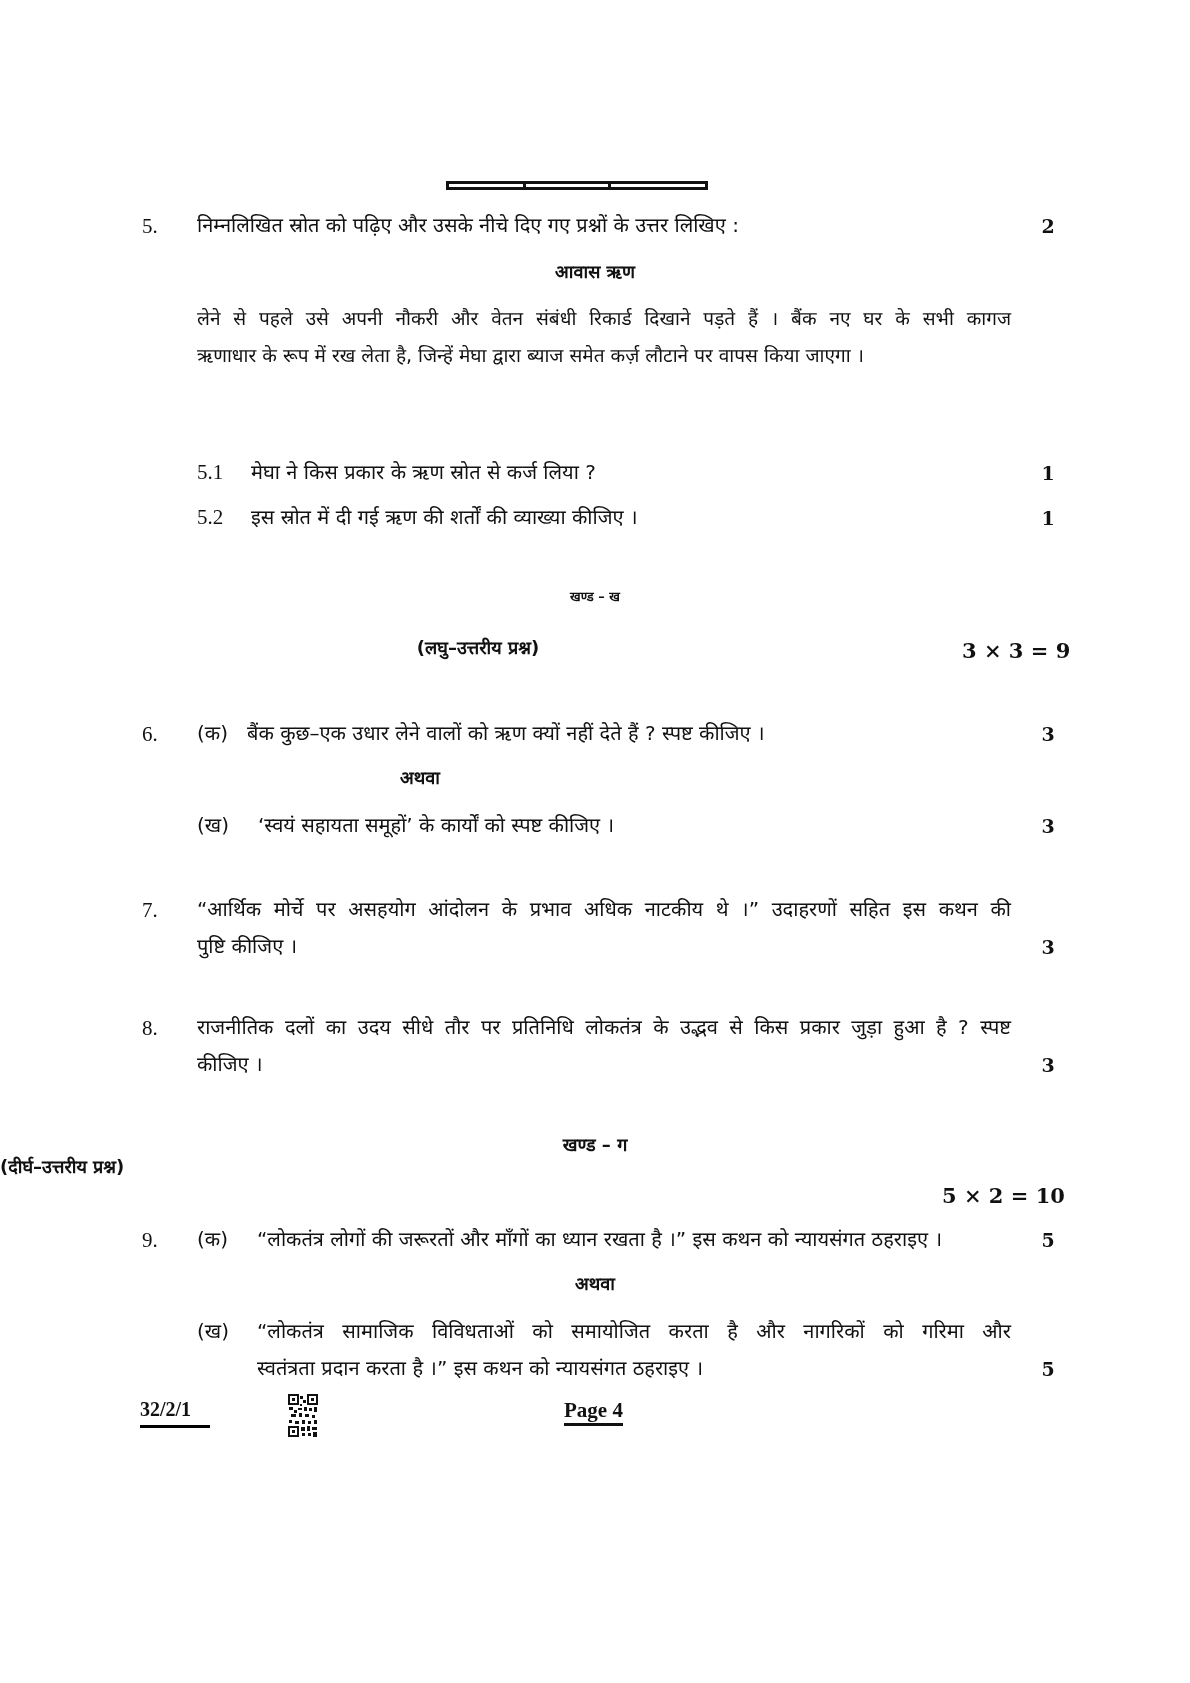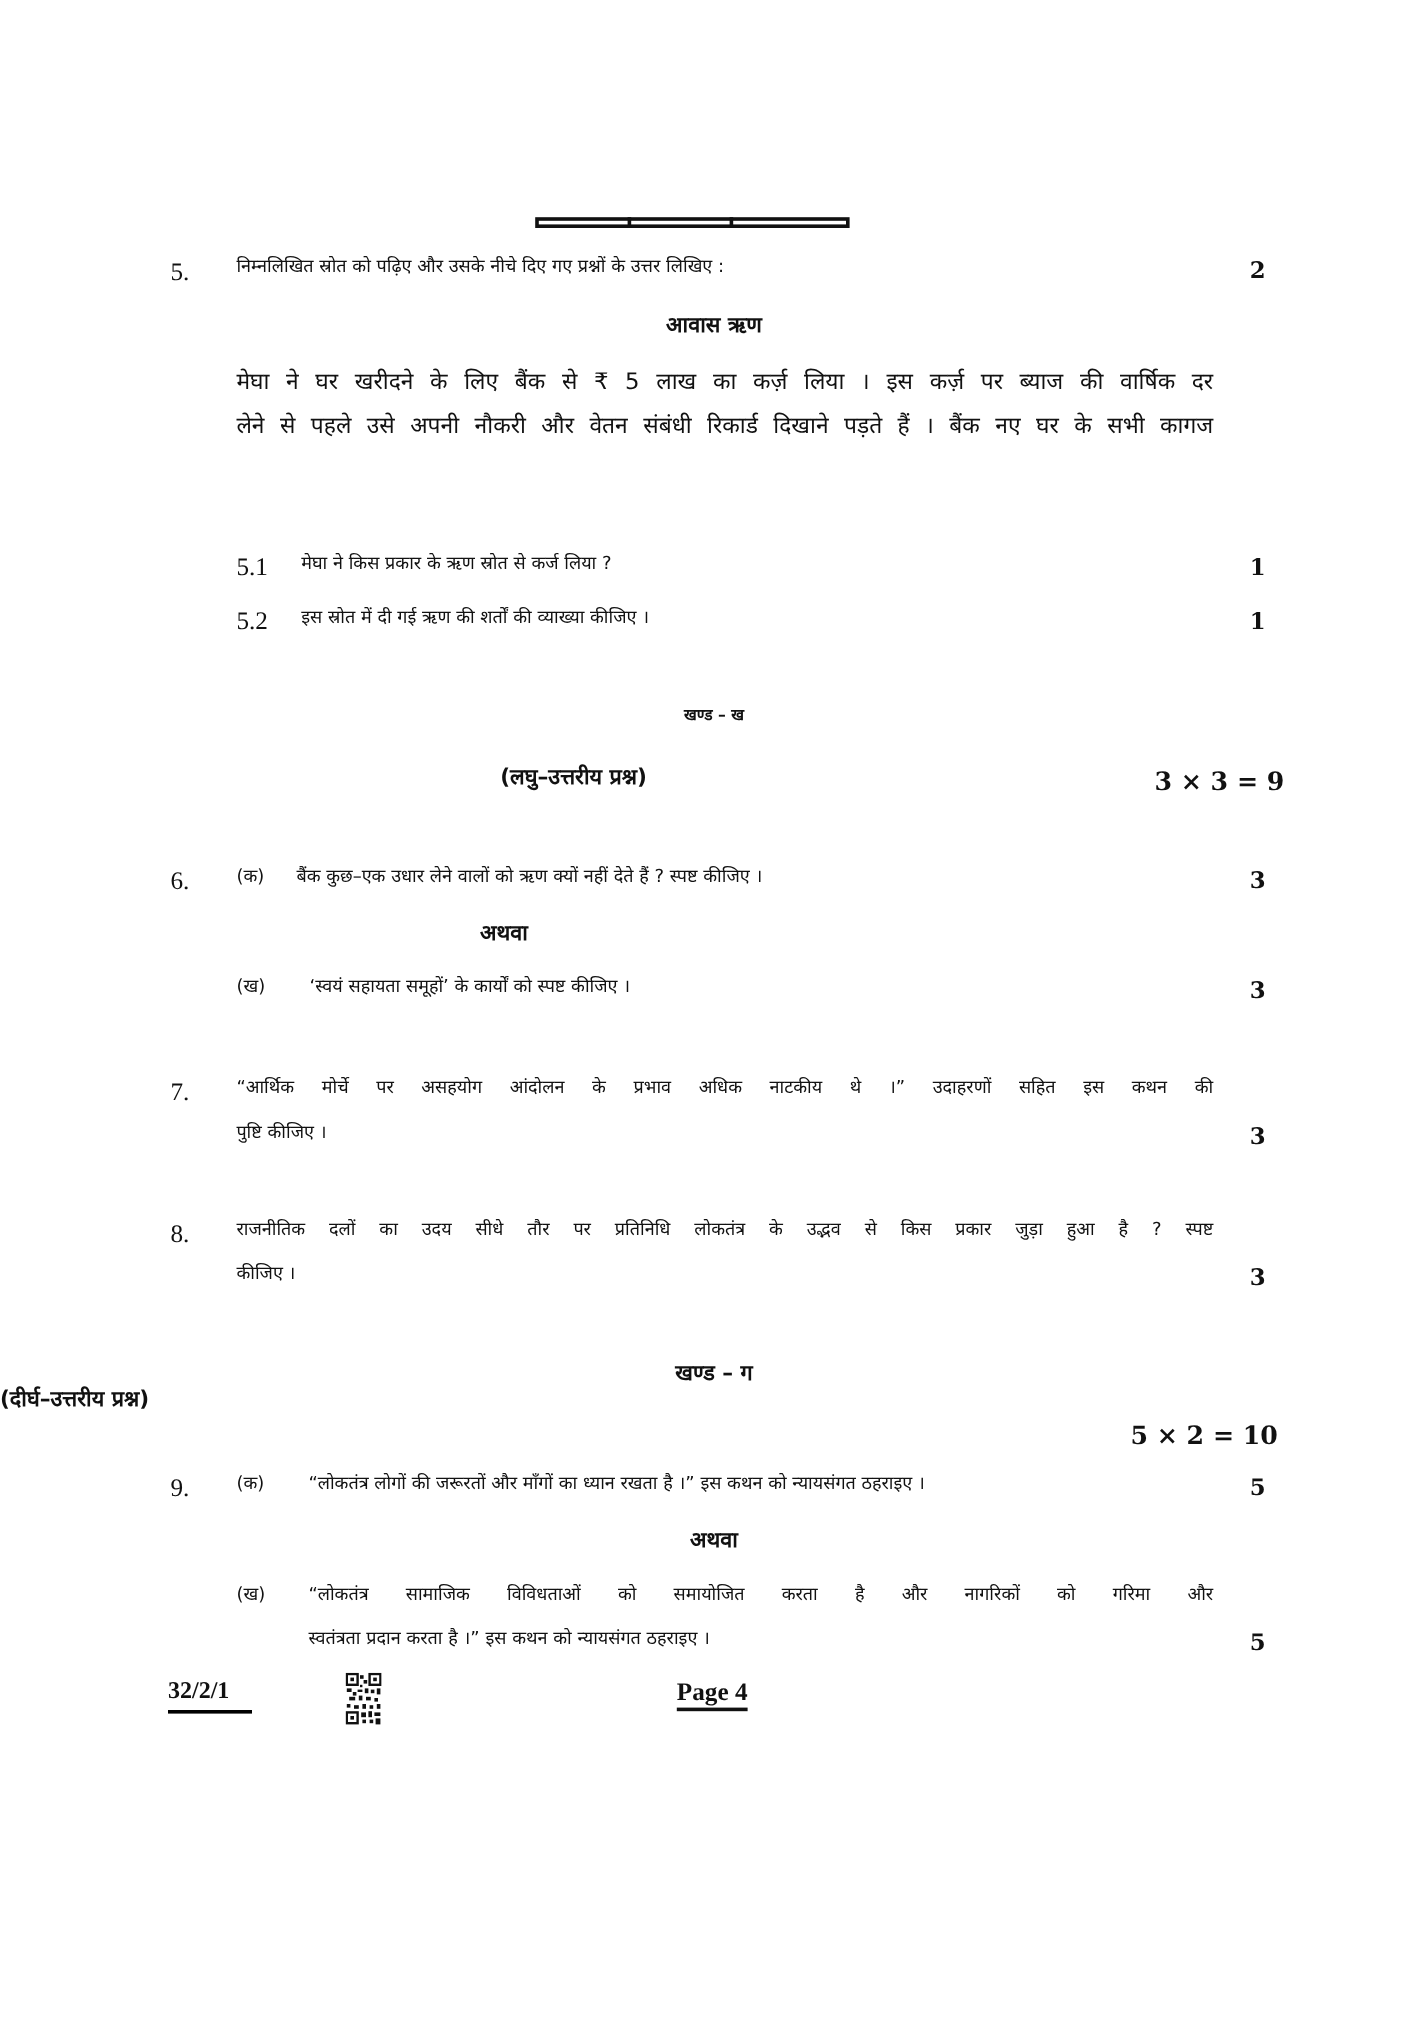--- a/index.html
+++ b/index.html
@@ -1,19 +1,19 @@
 <!DOCTYPE html>
 <html><head>
 <meta charset="utf-8">
 <style>
   html, body { margin:0; padding:0; background:#ffffff; }
   body { width:1190px; height:1683px; position:relative; overflow:hidden;
          font-family:"DejaVu Serif", "Liberation Serif", serif; color:#111; }
   .abs { position:absolute; }
-  .hindi { font-family:"DejaVu Sans", "Liberation Sans", sans-serif; font-size:15px; line-height:1.2; }
+  .hindi { font-family:"DejaVu Sans", "Liberation Sans", sans-serif; font-size:20px; line-height:1.2; }
   .serifnum { font-family:"Liberation Serif", "DejaVu Serif", serif; font-size:21px; }
   .marks { font-family:"DejaVu Serif", "Liberation Serif", serif; font-weight:bold; font-size:19px; }
   .bold { font-weight:bold; }
   .qno { left:142px; }
   .mark-col { left:1038px; width:20px; text-align:center; }
 
   .topbar { left:446px; top:181px; width:262px; height:9px; border:3px solid #111; box-sizing:border-box; }
   .topbar .tick { position:absolute; top:-3px; width:3px; height:9px; background:#111; }
 
   .para { left:197px; width:814px; text-align:justify; font-size:19px; line-height:37px; }
@@ -33,22 +33,22 @@
   <div class="tick" style="left:159px"></div>
 </div>
 
 <div class="abs serifnum qno" style="top:214px">5.</div>
 <div class="abs hindi" style="left:197px; top:213px">निम्नलिखित स्रोत को पढ़िए और उसके नीचे दिए गए प्रश्नों के उत्तर लिखिए :</div>
 <div class="abs marks mark-col" style="top:215px">2</div>
 
 <div class="abs hindi bold" style="left:0; width:1190px; text-align:center; top:261px; font-size:18px">आवास ऋण</div>
 
 <div class="abs para hindi" style="top:300px">
-  <div class="line-justify">मेघा ने घर खरीदने के लिए बैंक से ₹ 5 लाख का कर्ज़ लिया । इस कर्ज़ पर ब्याज की वार्षिक दर</div>
   <div class="line-justify">लेने से पहले उसे अपनी नौकरी और वेतन संबंधी रिकार्ड दिखाने पड़ते हैं । बैंक नए घर के सभी कागज</div>
+  <div>ऋणाधार के रूप में रख लेता है, जिन्हें मेघा द्वारा ब्याज समेत कर्ज़ लौटाने पर वापस किया जाएगा ।</div>
 </div>
 
 <div class="abs serifnum" style="left:197px; top:460px">5.1</div>
 <div class="abs hindi" style="left:251px; top:460px">मेघा ने किस प्रकार के ऋण स्रोत से कर्ज लिया ?</div>
 <div class="abs marks mark-col" style="top:462px">1</div>
 
 <div class="abs serifnum" style="left:197px; top:505px">5.2</div>
 <div class="abs hindi" style="left:251px; top:505px">इस स्रोत में दी गई ऋण की शर्तों की व्याख्या कीजिए ।</div>
 <div class="abs marks mark-col" style="top:507px">1</div>
 

